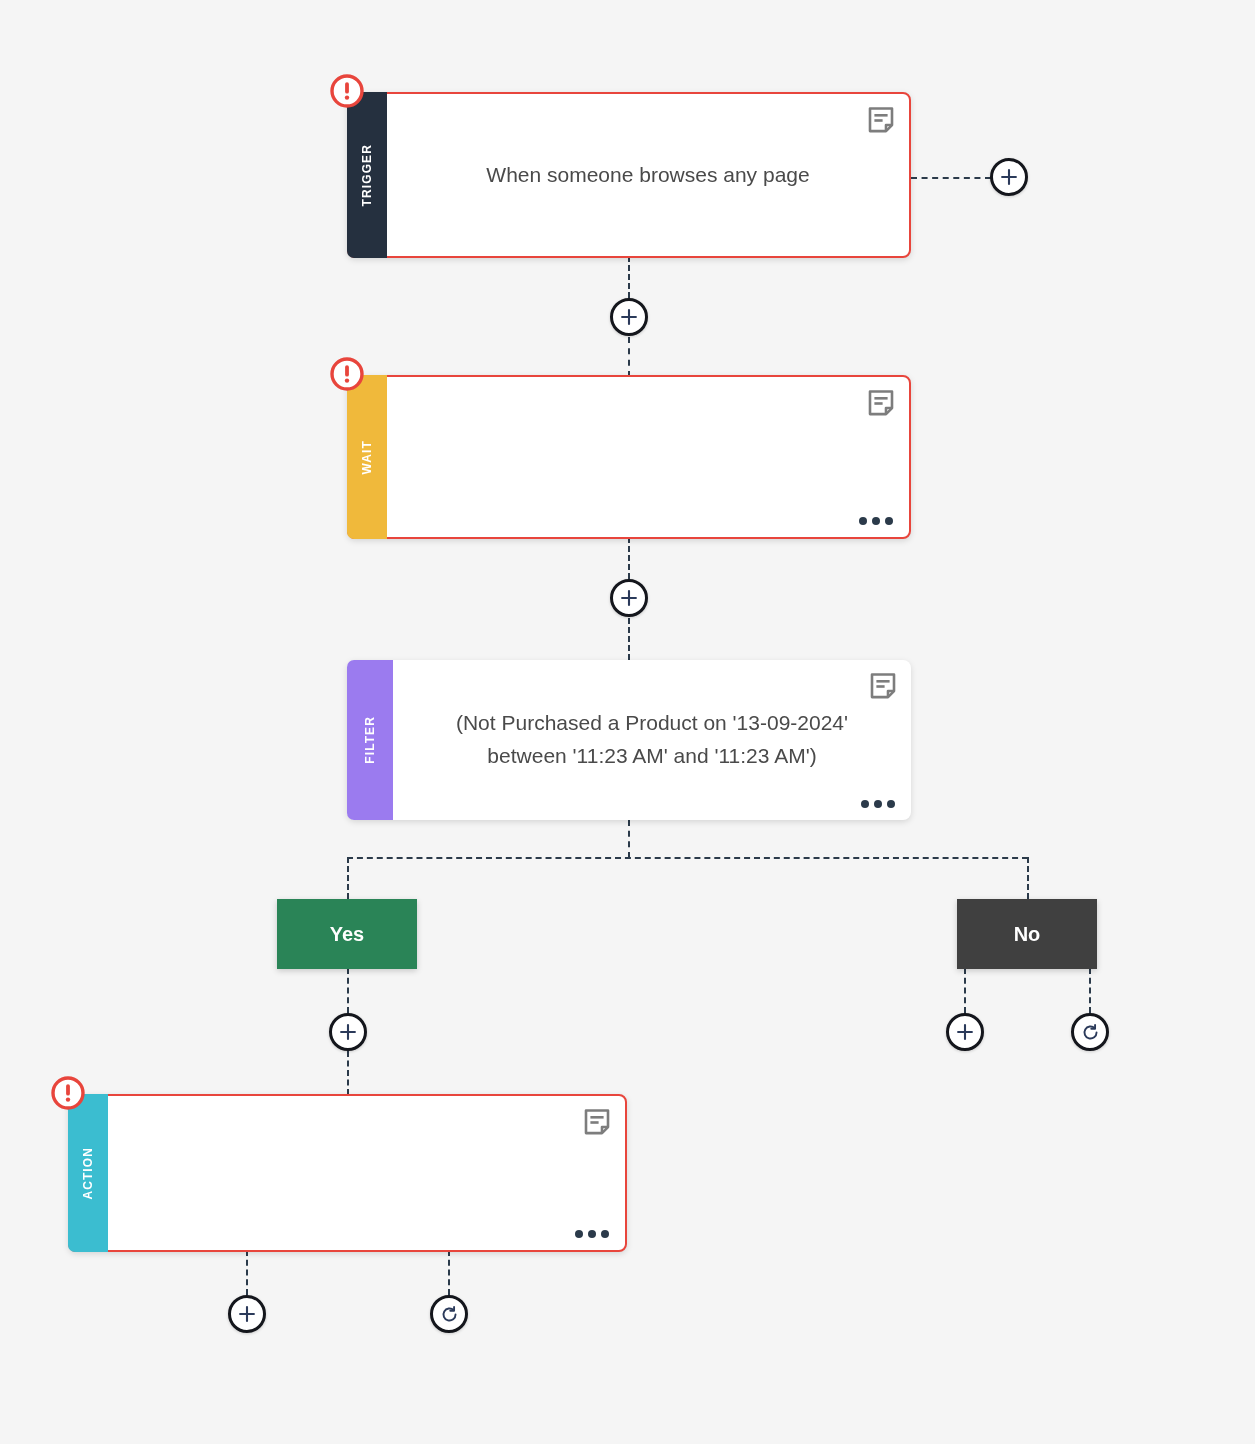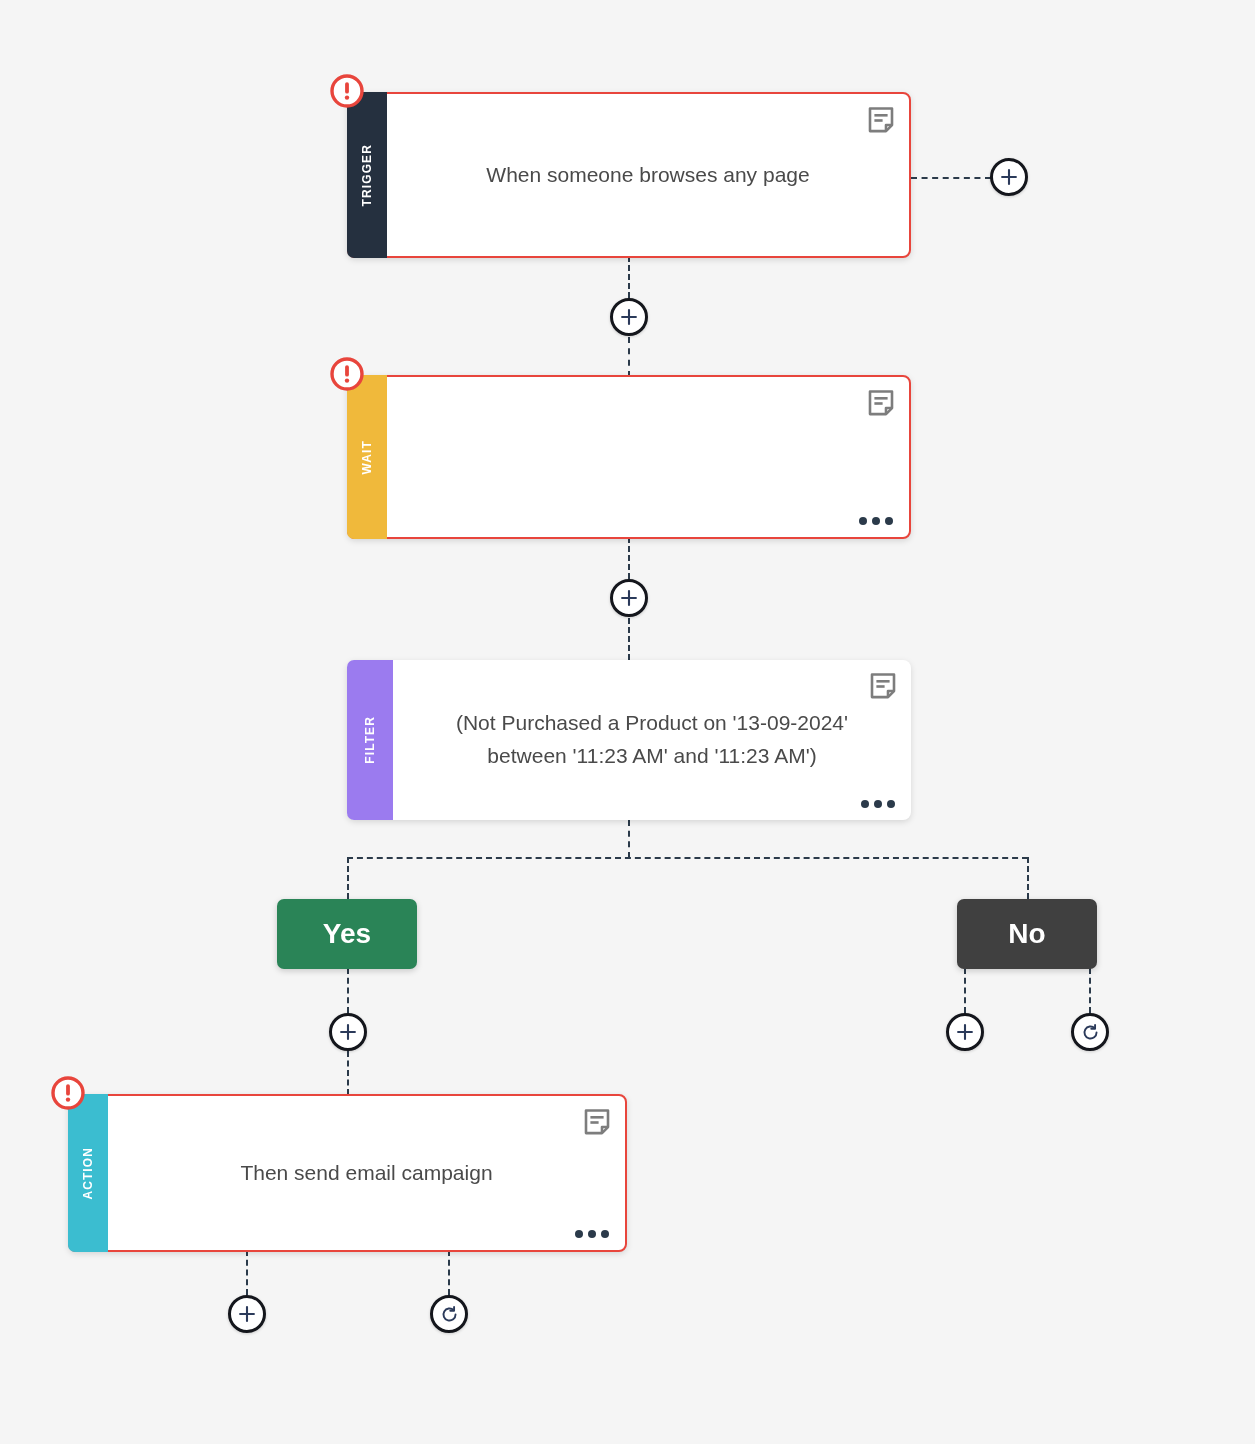--- a/index.html
+++ b/index.html
@@ -138,26 +138,26 @@
     z-index: 6;
     box-shadow: 0 1px 3px rgba(0,0,0,0.18);
   }
   .handle svg { display: block; }
 
   
   .branch-pill {
     position: absolute;
     width: 140px;
     height: 70px;
-    border-radius: 7px;
+    border-radius: 0;
     display: flex;
     align-items: center;
     justify-content: center;
     color: #ffffff;
-    font-size: 28px;
+    font-size: 20px;
     font-weight: 700;
     box-shadow: 0 2px 6px rgba(0,0,0,0.18);
     box-sizing: border-box;
     font-family: "Liberation Sans", sans-serif;
     z-index: 3;
   }
 </style>
 </head>
 <body>
 
@@ -279,21 +279,20 @@
     </div>
     <div class="node-body">
       <span class="note-icon">
         <svg viewBox="0 0 28 28" width="28" height="28">
           <path d="M3 2.5h22v16.6l-6 6H3z" fill="#ffffff" stroke="#7d7d7d" stroke-width="2.6" stroke-linejoin="round"></path>
           <path d="M19 25.1V19h6" fill="none" stroke="#7d7d7d" stroke-width="2.6" stroke-linejoin="round"></path>
           <rect x="7.4" y="8.0" width="13.2" height="2.6" fill="#7d7d7d"></rect>
           <rect x="7.4" y="13.2" width="8.2" height="2.6" fill="#7d7d7d"></rect>
         </svg>
       </span>
-      <div class="node-title">Then send email campaign</div>
       <span class="dots">
         <i></i>
           <i></i>
           <i></i>
       </span>
     </div>
   </div>
 
   <div class="handle" style="left:990px; top:158px;">
     <span>

